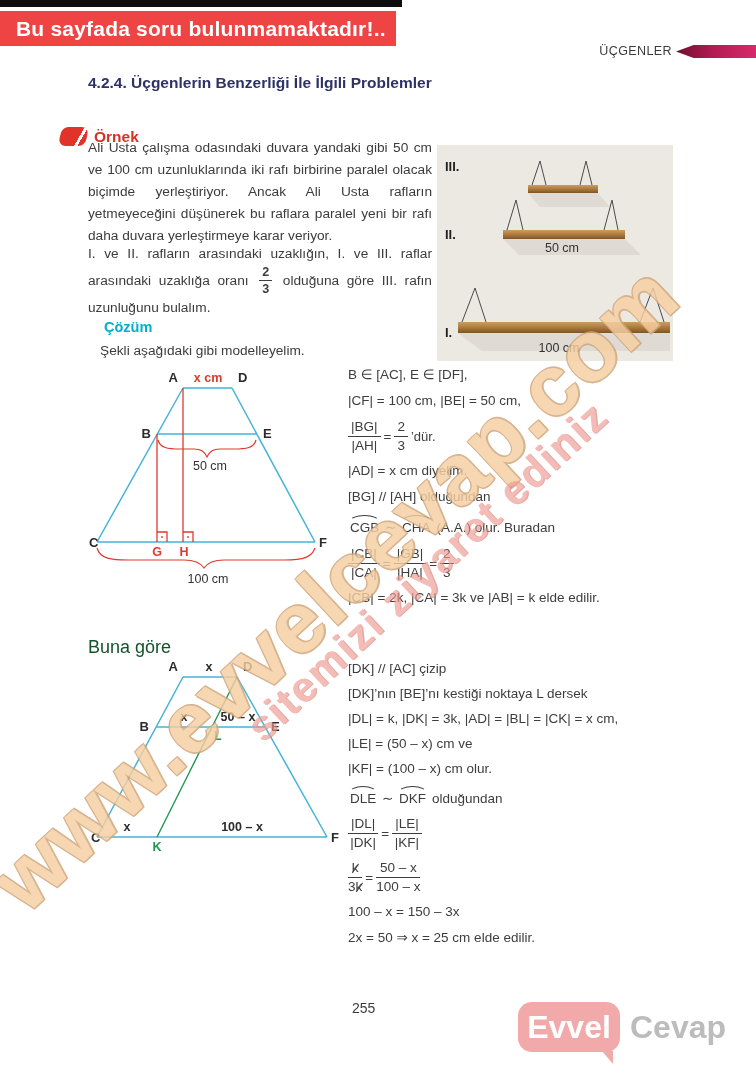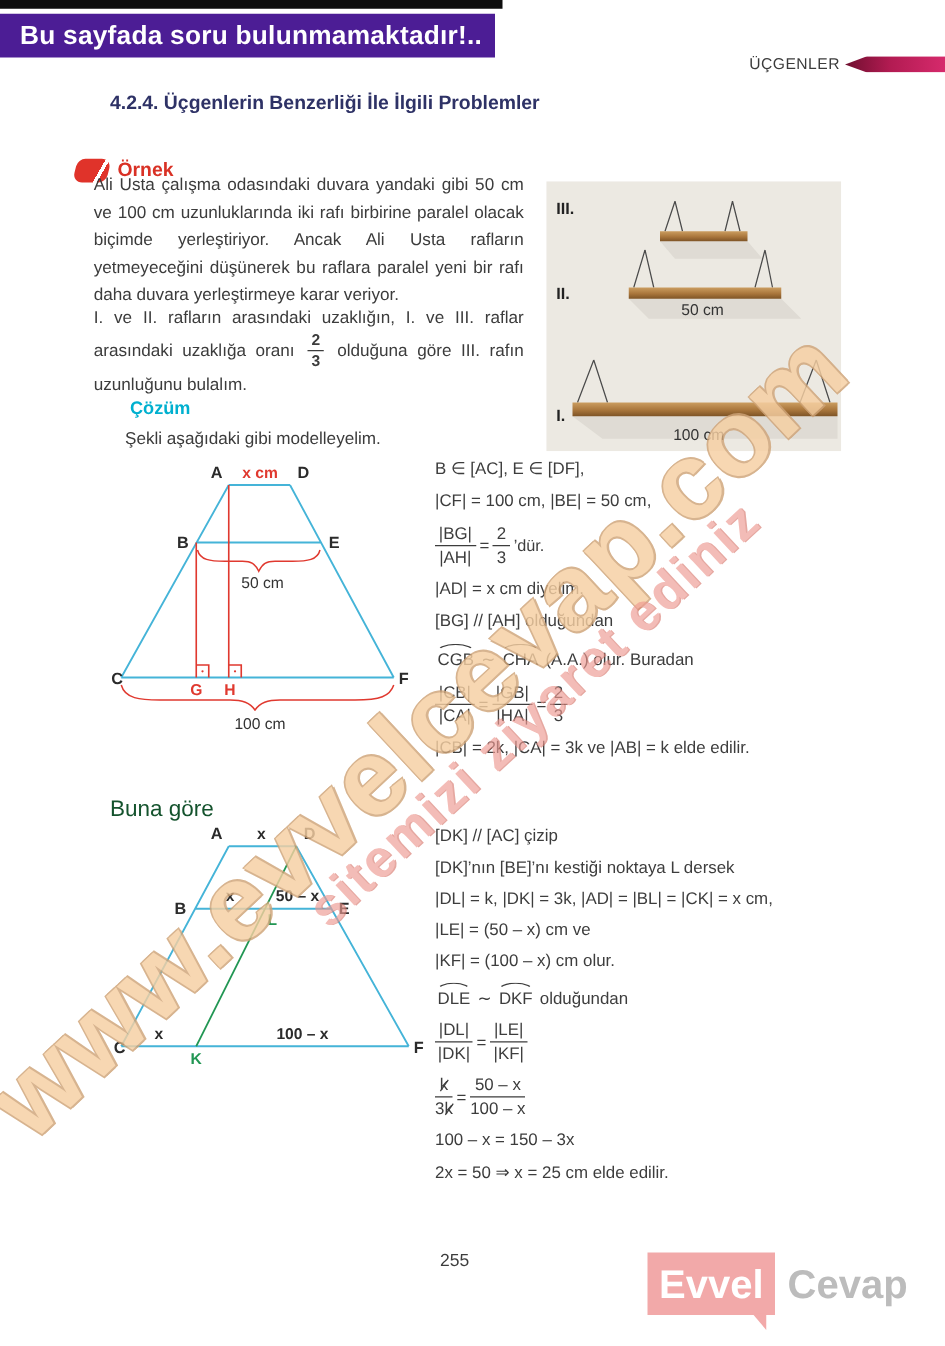--- a/index.html
+++ b/index.html
@@ -1,40 +1,40 @@
 <!DOCTYPE html>
 <html><head>
 <meta charset="utf-8">
 <style>
   html,body{margin:0;padding:0;background:#fff;}
   .page{position:relative;width:756px;height:1077px;background:#ffffff;overflow:hidden;
         font-family:"Liberation Sans",sans-serif;color:#3d3d3d;}
 
   
   .top-black{position:absolute;left:0;top:0;width:402px;height:7px;background:#0d0d0d;}
-  .blue-banner{position:absolute;left:0;top:11px;width:396px;height:35px;background:#4c1d95;
+  .blue-banner{position:absolute;left:0;top:11px;width:396px;height:35px;background:#ef4444;
                display:flex;align-items:center;padding-left:16px;box-sizing:border-box;}
   .blue-banner span{color:#fff;font-size:21px;font-weight:700;letter-spacing:0.2px;}
 
   
   .chapter{position:absolute;top:44px;right:84px;font-size:12.5px;color:#3b3b3b;letter-spacing:0.4px;}
   .chapter-arrow{position:absolute;left:676px;top:45px;width:80px;height:13px;
                  background:linear-gradient(90deg,#6f0f2f,#b21b52 45%,#d62a6c);
                  clip-path:polygon(0 50%,22% 0,100% 0,100% 100%,22% 100%);}
 
   .section-title{position:absolute;left:88px;top:74px;font-size:15.5px;font-weight:700;color:#2e3266;}
 
   
   .ornek-row{position:absolute;left:60px;top:115px;display:flex;align-items:flex-end;gap:7px;margin-top:12px;}
   .ornek-icon{display:inline-block;width:27px;height:19px;border-radius:6px 8px 6px 8px;
               transform:skewX(-14deg);
               background:linear-gradient(108deg,#e0332a 0 68%,#ffffff 68% 78%,#e0332a 78% 100%);}
   .ornek-label{font-size:15.5px;font-weight:700;color:#d93125;}
 
-  .para{position:absolute;left:75px;width:344px;font-size:13.7px;line-height:1.6;
+  .para{position:absolute;left:88px;width:344px;font-size:13.7px;line-height:1.6;
         text-align:justify;color:#3c3c3c;}
   .para1{top:137px;}
   .para2{top:243px;}
 
   .frac{display:inline-block;vertical-align:middle;text-align:center;line-height:1.15;}
   .frac .fnum{display:block;border-bottom:1.3px solid #3d3d3d;padding:0 3px 1px;}
   .frac .fden{display:block;padding-top:1px;}
   .frac-inline{font-size:12.5px;font-weight:700;margin:0 3px;}
 
   
@@ -70,21 +70,21 @@
   .wm-main{left:-28px;top:858px;width:1010px;font-size:86px;letter-spacing:1px;
            transform:rotate(-43deg);transform-origin:0 0;color:#f6cfa2;opacity:0.82;
            text-shadow:1.5px 1.5px 0 #cfa478,-1px -1px 0 #cfa478,1.5px -1px 0 #cfa478,-1px 1.5px 0 #cfa478;}
   .wm-sub{left:237px;top:716px;width:540px;font-size:42px;letter-spacing:2px;
           transform:rotate(-43deg);transform-origin:0 0;color:#ee9a92;opacity:0.66;
           text-shadow:1px 1px 0 #d97c72;}
 
   
   .page-number{position:absolute;left:352px;top:1000px;font-size:14px;color:#3c3c3c;}
   .logo{position:absolute;left:518px;top:1002px;display:flex;align-items:center;gap:10px;}
-  .logo-bubble{position:relative;width:102px;height:50px;background:#f2a9a9;border-radius:0;
+  .logo-bubble{position:relative;width:102px;height:50px;background:#f2a9a9;border-radius:14px;
                display:flex;align-items:center;justify-content:center;}
   .logo-bubble::after{content:"";position:absolute;right:7px;bottom:-12px;
                       border-top:13px solid #f2a9a9;border-left:11px solid transparent;}
   .logo-left{color:#ffffff;font-size:32px;font-weight:700;}
   .logo-right{color:#bcbcbc;font-size:32px;font-weight:700;}
 </style>
 </head>
 <body>
 
 <div class="page">

